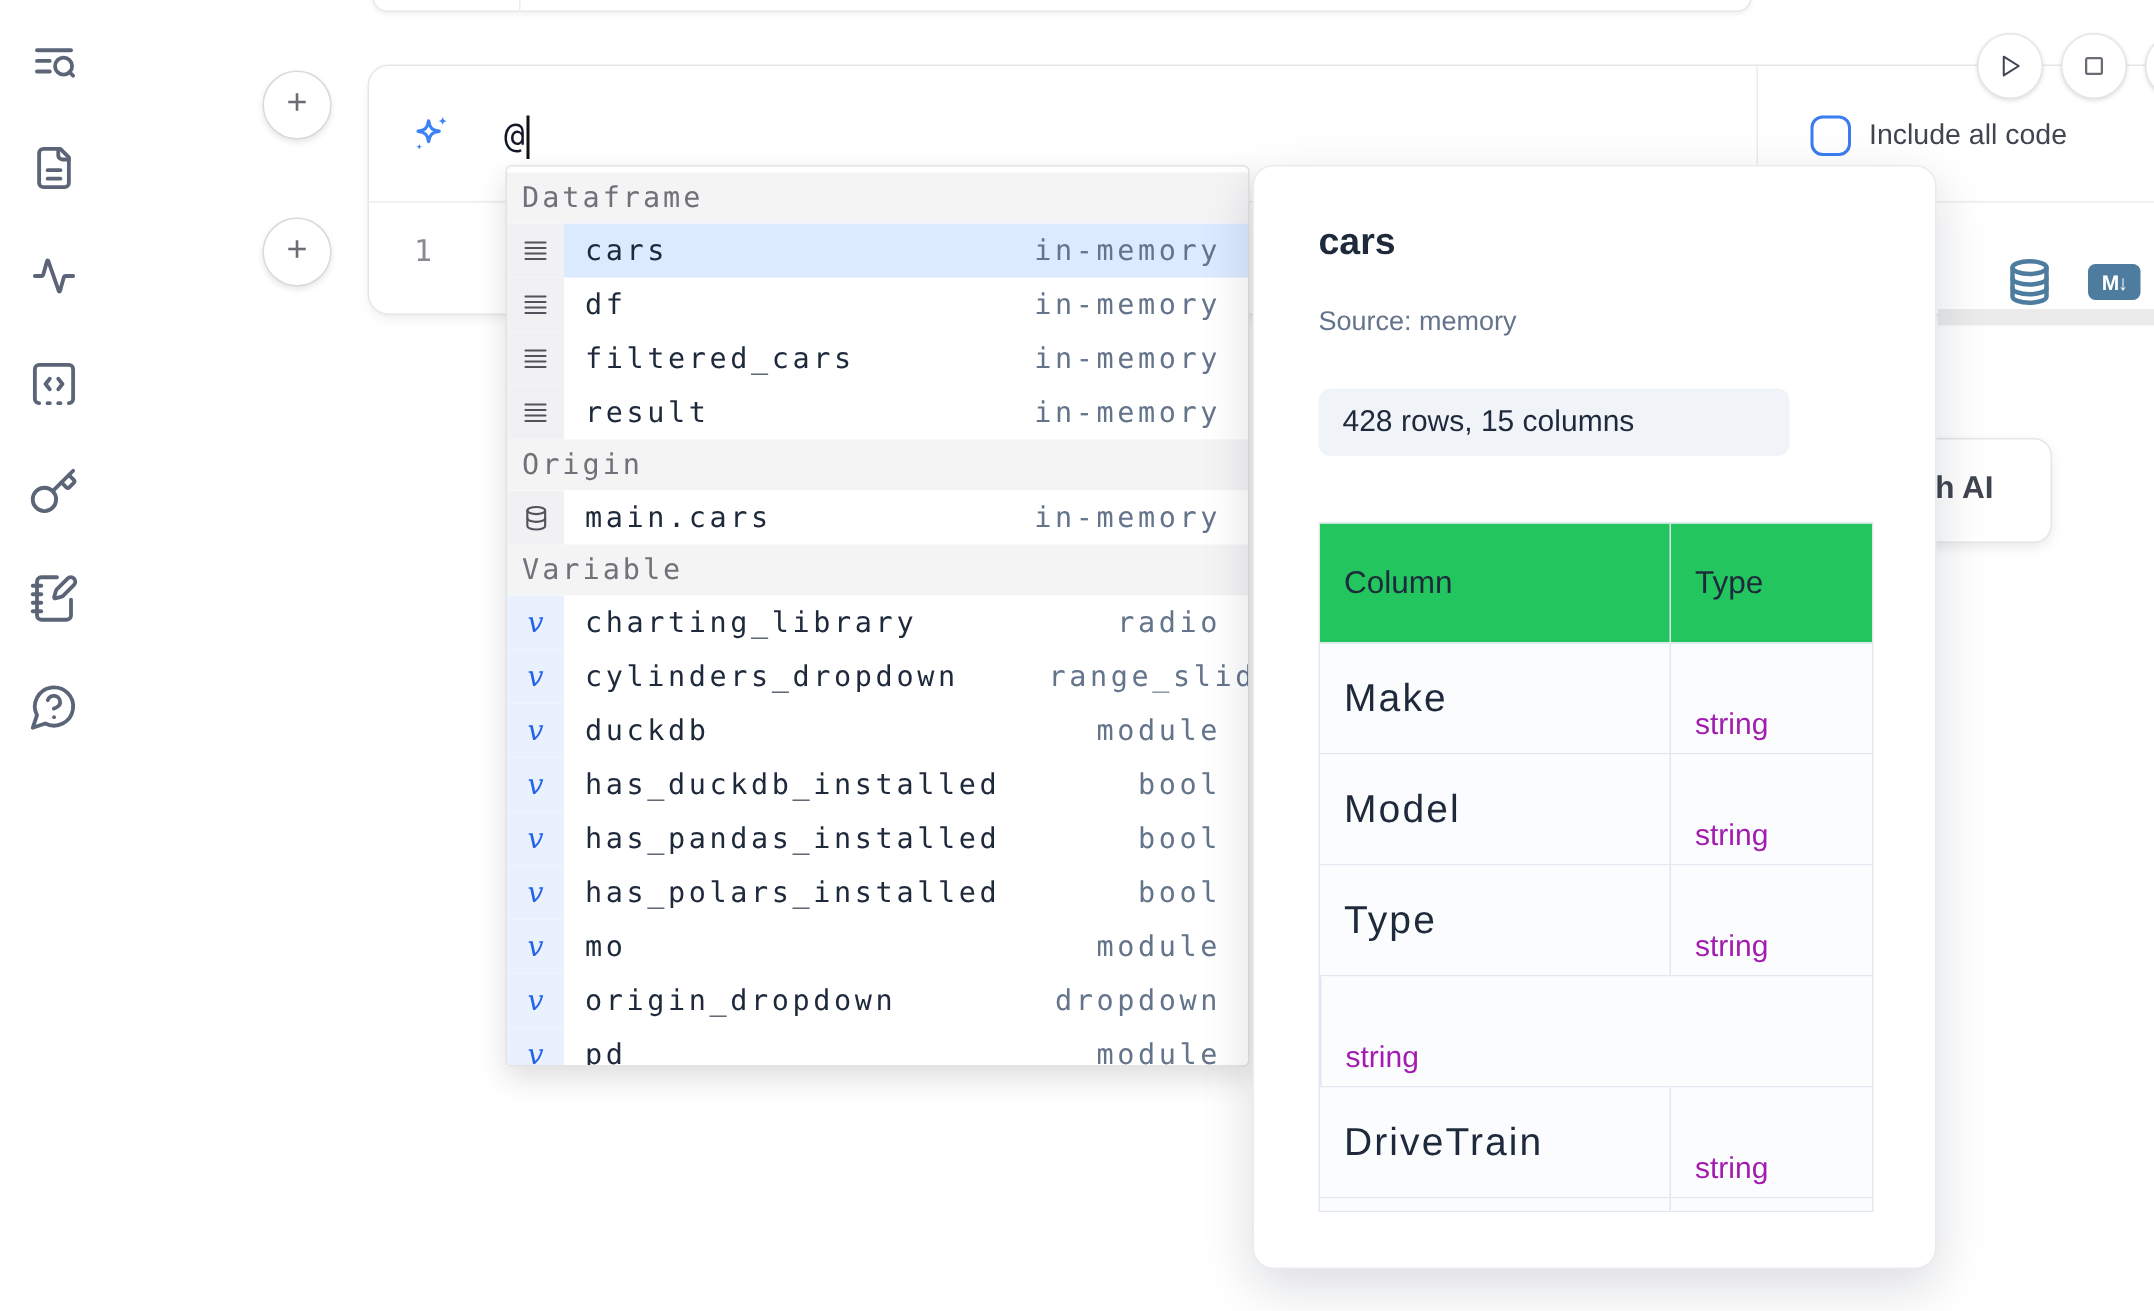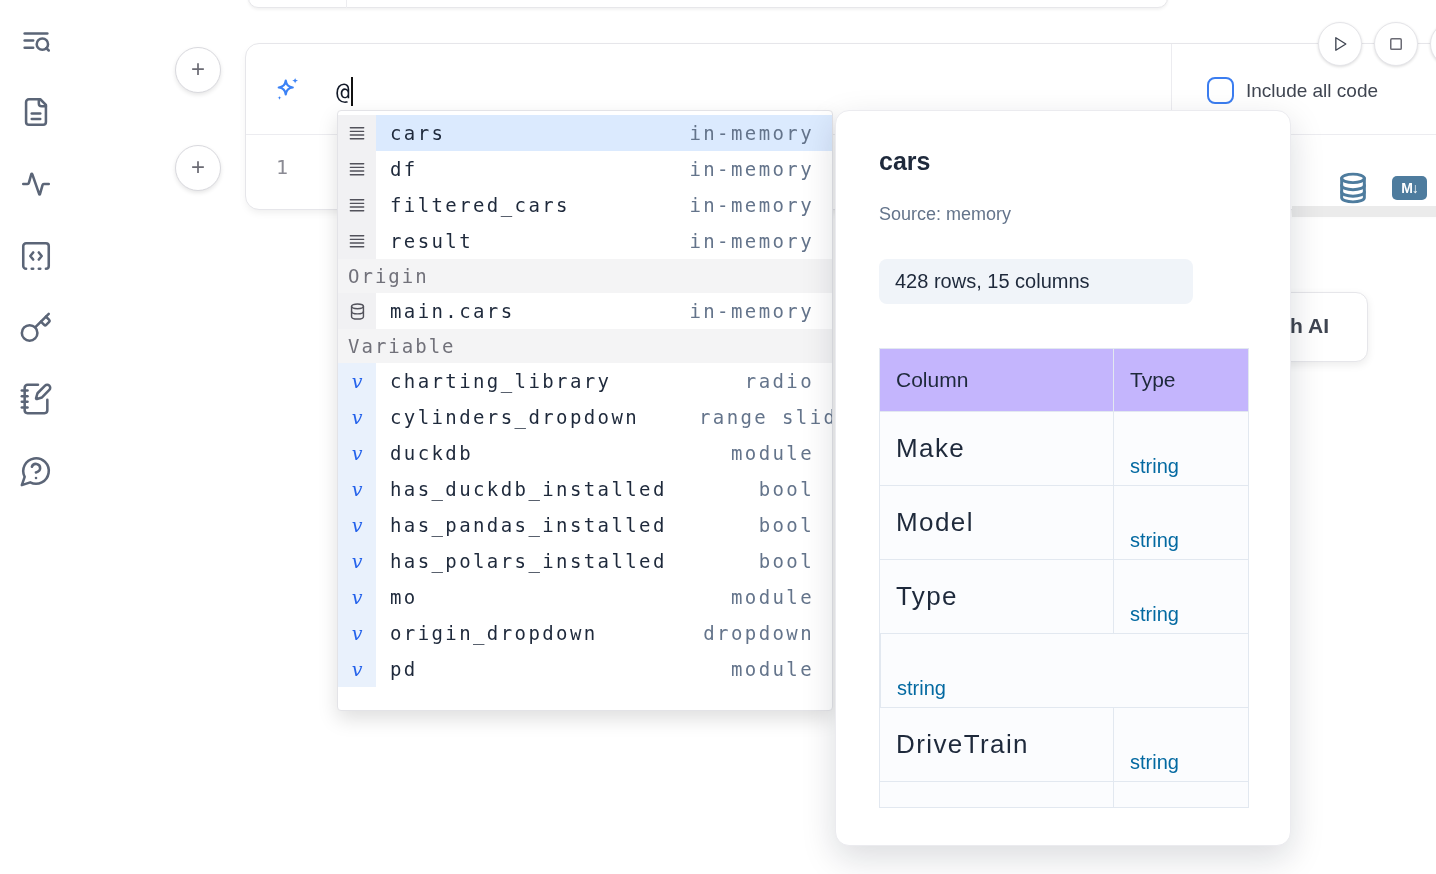--- a/index.html
+++ b/index.html
@@ -77,29 +77,29 @@
   #panel { left:835px; top:110px; width:456px; height:736px; background:#fff; z-index:20;
     border:1px solid #ebebef; border-radius:14px; box-shadow:0 12px 34px rgba(15,23,42,.15); }
   #panel-title { position:absolute; left:43px; top:36px; font-size:25px; font-weight:bold; color:#1e293b; }
   #panel-source { position:absolute; left:43px; top:93px; font-size:18px; color:#64748b; }
   #panel-badge { position:absolute; left:43px; top:148px; width:314px; height:45px; background:#f0f4f9;
     border-radius:8px; line-height:45px; padding-left:16px; font-size:20px; color:#1e293b; }
   #schema-table { position:absolute; left:43px; top:237px; width:370px; height:460px;
     border:1px solid #e2e8f0; overflow:hidden; }
   .tr { display:flex; border-bottom:1px solid #e2e8f0; background:#fbfcfe; }
   .tr:last-child { border-bottom:none; }
-  .tr.head { height:63px; background:#c4b5fd; }
+  .tr.head { height:80px; background:#22c55e; }
   .tr.body-row { height:74px; }
   .tr.partial { height:26px; }
   .td { display:flex; align-items:center; padding-left:16px; }
   .td.c1 { width:233px; }
   .td.c2 { width:135px; border-left:1px solid #e2e8f0; }
   .th-text { font-size:21px; color:#1e293b; }
   .col-name { font-family:Liberation Sans, sans-serif; font-size:26px; letter-spacing:1.4px; color:#1e293b; }
-  .col-type { font-size:20px; color:#0369a1;margin-top:36px; }
+  .col-type { font-size:20px; color:#a21caf;margin-top:36px; }
 </style>
 </head>
 <body>
 
 <div id="sidebar" class="abs">
     <div class="side-icon" style="top: 24px;">
       <svg viewBox="0 0 24 24" fill="none" stroke="currentColor" stroke-width="1.8" stroke-linecap="round" stroke-linejoin="round">
         <path d="M20 6H4"></path>
         <path d="M10 11H4"></path>
         <path d="M10 16H4"></path>
@@ -202,20 +202,21 @@
     <rect x="5" y="5" width="14" height="14" rx="1.5"></rect>
   </svg>
 </div>
 <div class="run-btn" style="left:1430px;"></div>
 
 <div id="genai-btn" class="abs">
   <span>Generate with AI</span>
 </div>
 
 <div id="dropdown" class="abs">
+    <div class="ac-header">Dataframe</div>
     <div class="ac-row selected">
       <div class="ac-icon kind-df">
         <svg width="20" height="20" viewBox="0 0 24 24" fill="none" stroke="currentColor" stroke-width="1.7" stroke-linecap="round">
           <path d="M4 5.6h16"></path>
           <path d="M4 10h16"></path>
           <path d="M4 14.4h16"></path>
           <path d="M4 18.8h16"></path>
         </svg>
       </div>
       <div class="ac-body">

